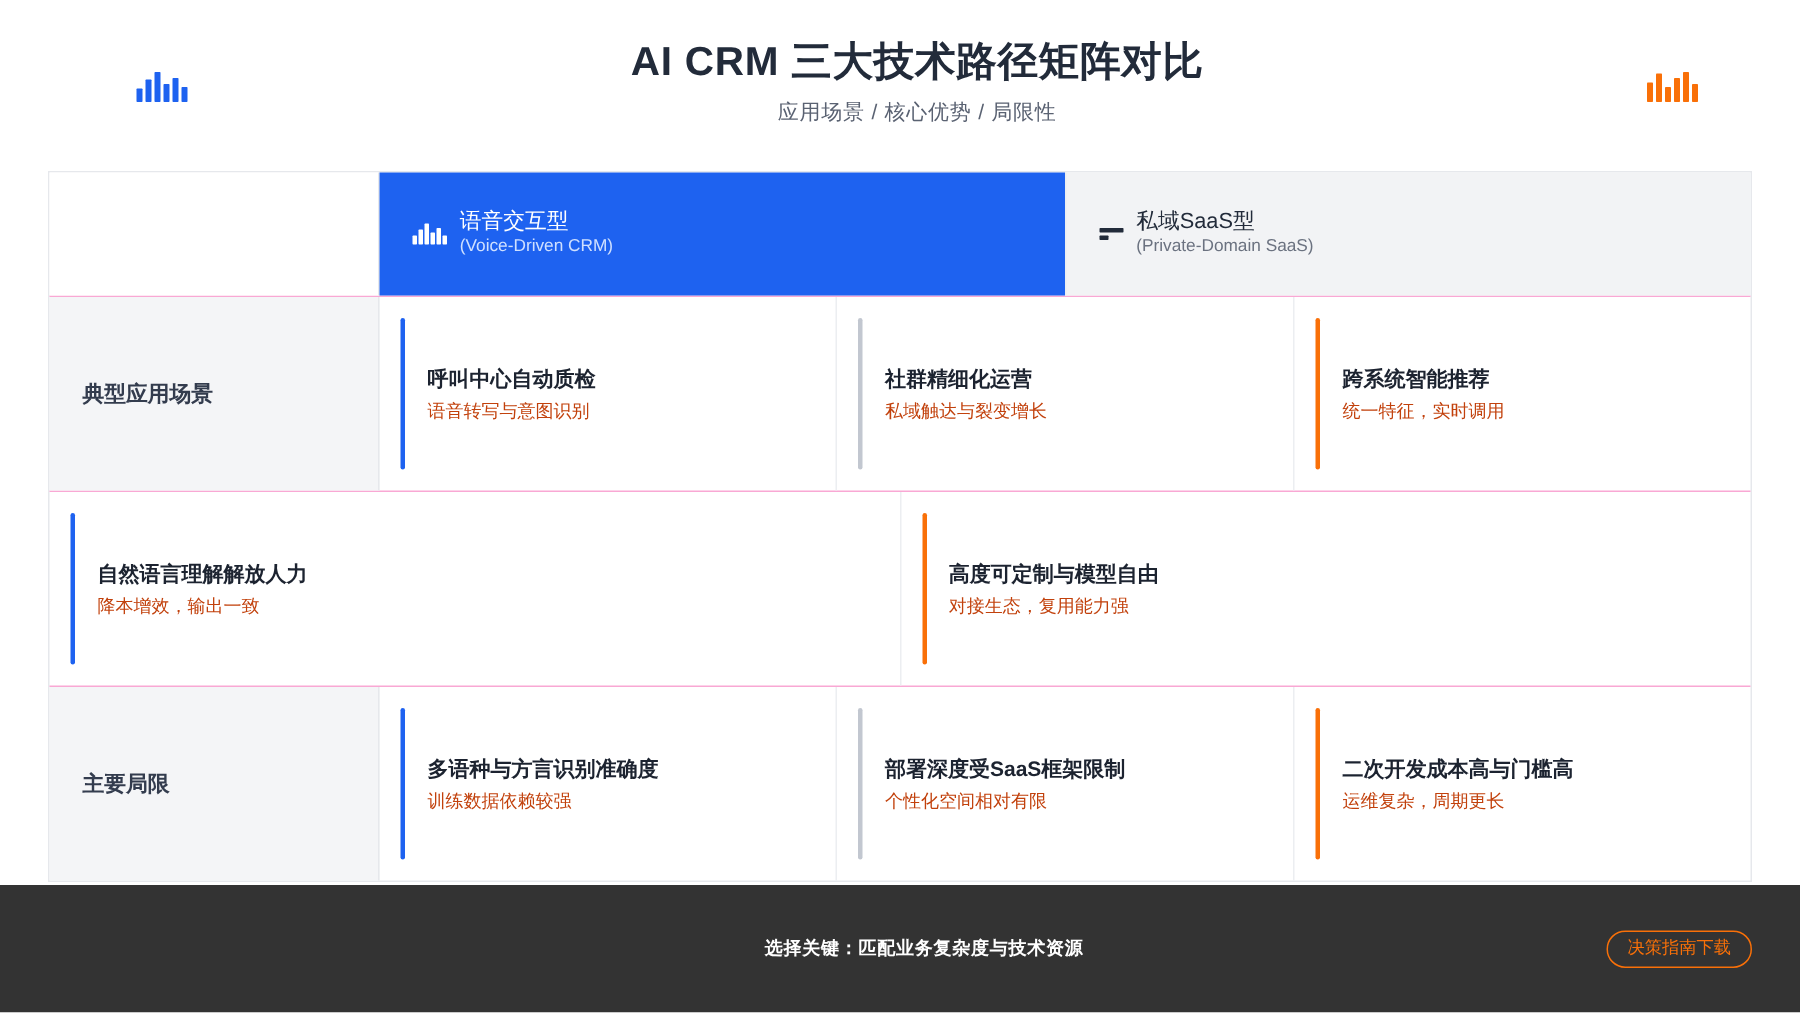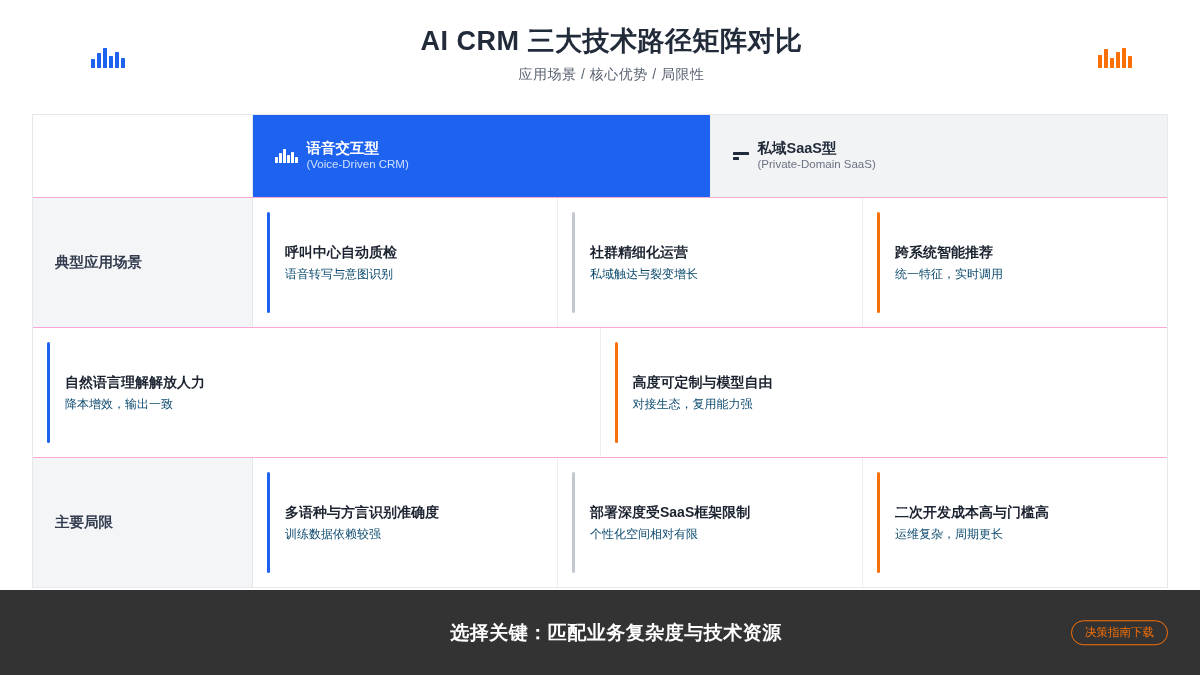--- a/index.html
+++ b/index.html
@@ -62,21 +62,21 @@
   .row-head .cell {
     display: flex; align-items: center;
     padding: 0 22px;
   }
   .head-blue   { background: #1e62f0; }
   .head-gray   { background: #f2f3f5; }
   .head-orange { background: #f97008; }
 
   .head-inner { display: flex; align-items: center; gap: 9px; }
   .head-txt { line-height: 1.18; }
-  .head-name { font-size: 14.5px; font-weight: bold; }
+  .head-name { font-size: 14.5px; font-weight: normal; }
   .head-sub  { font-size: 11.5px; margin-top: 1px; }
   .head-blue   .head-name { color:#ffffff; }
   .head-blue   .head-sub  { color:#cfe0ff; }
   .head-gray   .head-name { color:#222b3a; }
   .head-gray   .head-sub  { color:#6b7280; }
   .head-orange .head-name { color:#ffffff; }
   .head-orange .head-sub  { color:#ffe0c4; }
 
   
   .mini { display:flex; align-items:flex-end; gap:1.5px; height:14px; }
@@ -88,30 +88,30 @@
 
   
   .row-body { height: 130px; }
   .row-body .cell { padding: 0 22px; display:flex; align-items:center; }
   .accent {
     position: absolute; left: 14px; top: 14px; bottom: 14px;
     width: 3px; border-radius: 2px;
   }
   .ctext { padding-left: 10px; }
   .ctitle { font-size: 14px; font-weight: bold; color:#1c2330; line-height:1.3; }
-  .cdesc  { font-size: 12px; color:#0c4a6e; margin-top: 6px; line-height:1.3; }
+  .cdesc  { font-size: 12px; color:#c2410c; margin-top: 6px; line-height:1.3; }
 
   
   .footer {
     position: absolute; left:0; right:0; bottom:0;
     height: 85px; background:#333333;
     display:flex; align-items:center; justify-content:center;
   }
   .footer-text {
-    font-size: 19px; font-weight: bold; color:#ffffff; letter-spacing:.5px;margin-left:32px;
+    font-size: 12px; font-weight: bold; color:#ffffff; letter-spacing:.5px;margin-left:32px;
   }
   .footer-btn {
     position:absolute; right: 32px; top: 50%; transform: translateY(-50%);
     border: 1.5px solid #f97008; color:#f97008;
     border-radius: 16px;
     font-size: 11.5px; font-weight: normal;
     padding: 6px 13px; background: transparent;
     line-height:1;
     cursor: pointer;
   }

